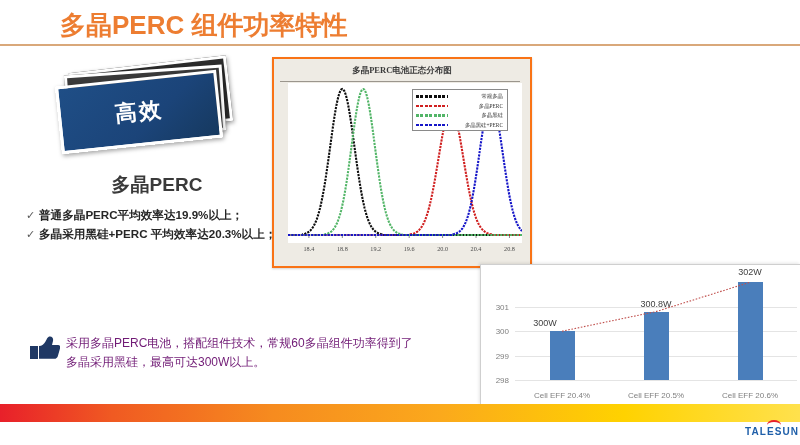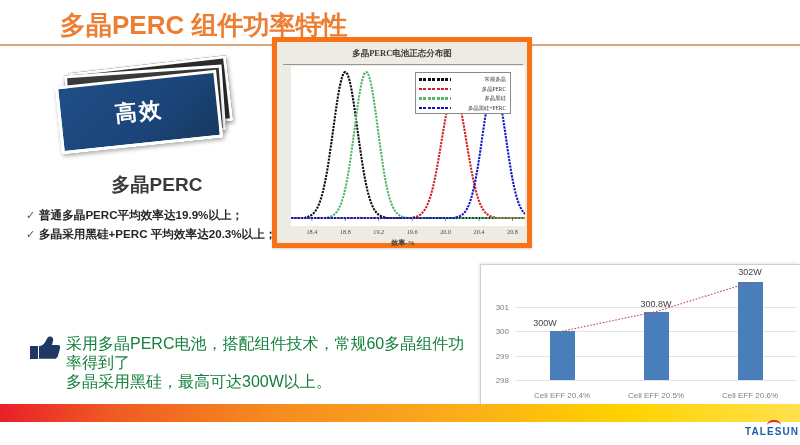--- a/index.html
+++ b/index.html
@@ -58,28 +58,28 @@
     text-align: left;
   }
   .btext {
     font-size: 11.6px; color: #262626; line-height: 16px; font-weight: bold;
   }
 
   
   .note { position: absolute; left: 28px; top: 334px; width: 440px; display: flex; }
   .thumb { flex: 0 0 38px; padding-top: 1px; }
   .note-text {
-    font-size: 16px; color: #15803d; line-height: 19px;
+    font-size: 12px; color: #701a75; line-height: 19px;
   }
 
   
   .dist-panel {
-    position: absolute; left: 272px; top: 37px; width: 260px; height: 211px;
+    position: absolute; left: 272px; top: 57px; width: 260px; height: 211px;
     background: #EEEBE4;
-    border: 5px solid #f97316;
+    border: 2px solid #f97316;
     box-shadow: 0 1px 2px rgba(0,0,0,0.18);
   }
   .dist-title {
     position: absolute; left: 0; top: 6px; width: 100%;
     text-align: center;
     font-size: 8.5px; font-weight: bold; color: #3a3a3a;
     font-family: "Liberation Serif","DejaVu Serif",serif;
   }
   .dist-hr { position: absolute; left: 6px; top: 22px; width: 240px; height: 1px; background: #9b968d; }
   .plot {
@@ -246,21 +246,20 @@
 
     <div class="xaxis-labels" id="dist-xticks">
         <div class="xtick" style="left: 20.8929px;">18.4</div>
         <div class="xtick" style="left: 54.3214px;">18.8</div>
         <div class="xtick" style="left: 87.75px;">19.2</div>
         <div class="xtick" style="left: 121.179px;">19.6</div>
         <div class="xtick" style="left: 154.607px;">20.0</div>
         <div class="xtick" style="left: 188.036px;">20.4</div>
         <div class="xtick" style="left: 221.464px;">20.8</div>
       </div>
-    <div class="xaxis-title">效率-%</div>
   </div>
 
   <div class="bar-panel">
     <div class="bar-plot" id="bar-plot">
         <div class="gridline" style="top: 115px;"></div>
         <div class="bar-ylabel" style="top: 115px; left: 6px;">298</div>
         <div class="gridline" style="top: 90.5814px;"></div>
         <div class="bar-ylabel" style="top: 90.5814px; left: 6px;">299</div>
         <div class="gridline" style="top: 66.1628px;"></div>
         <div class="bar-ylabel" style="top: 66.1628px; left: 6px; text-align: right;">300</div>

